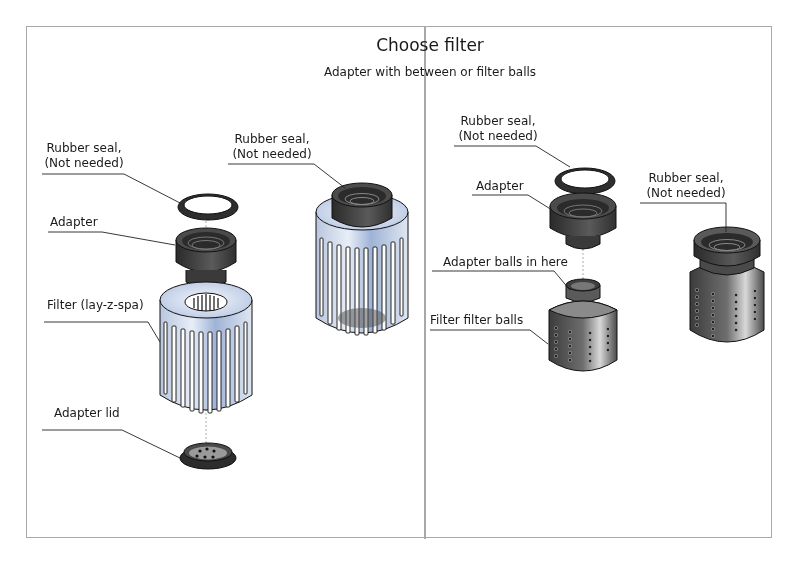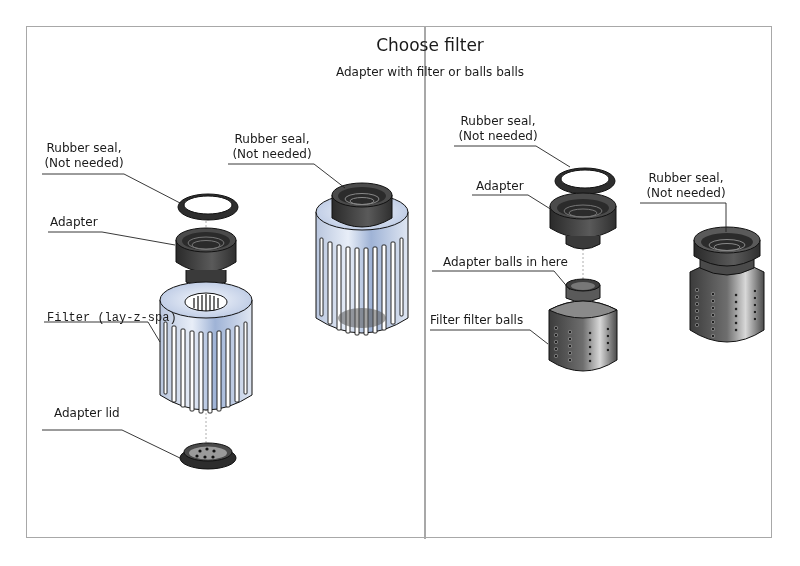--- a/index.html
+++ b/index.html
@@ -16,21 +16,21 @@
   .lbl { position: absolute; font-size: 12px; line-height: 15px; color: #1a1a1a; white-space: nowrap; text-align: center; }
 </style>
 </head>
 <body>
 
 <div id="stage">
   <div class="frame"></div>
   <div class="divider"></div>
 
   <div class="title">Choose filter</div>
-  <div class="subtitle">Adapter with filter or balls balls</div>
+  <div class="subtitle">Adapter with between or filter balls</div>
 
   <svg width="800" height="566" style="position:absolute;left:0;top:0">
     <defs>
       <linearGradient id="blueCyl" x1="0" x2="1" y1="0" y2="0">
         <stop offset="0" stop-color="#b9c6de"></stop>
         <stop offset="0.35" stop-color="#e8eef8"></stop>
         <stop offset="0.6" stop-color="#9fb3d6"></stop>
         <stop offset="1" stop-color="#dfe6f2"></stop>
       </linearGradient>
       <radialGradient id="blueTop" cx="0.5" cy="0.5" r="0.6">
@@ -227,21 +227,21 @@
       <ellipse cx="727" cy="247" rx="13" ry="3.5" fill="none" stroke="#888"></ellipse>
       <polyline points="640,203 726,203 726,232" stroke="#222" stroke-width="0.9" fill="none"></polyline>
     </g>
   </svg>
 
   <div class="lbl" style="left:44px;top:141px;width:80px;">
     <div>Rubber seal,</div>
     <div>(Not needed)</div>
   </div>
   <div class="lbl" style="left:50px;top:215px;">Adapter</div>
-  <div class="lbl" style="left:47px;top:311px;font-family:Liberation Mono, monospace;">Filter (lay-z-spa)</div>
+  <div class="lbl" style="left:47px;top:298px;">Filter (lay-z-spa)</div>
   <div class="lbl" style="left:54px;top:406px;">Adapter lid</div>
 
   <div class="lbl" style="left:230px;top:132px;width:84px;">
     <div>Rubber seal,</div>
     <div>(Not needed)</div>
   </div>
 
   <div class="lbl" style="left:456px;top:114px;width:84px;">
     <div>Rubber seal,</div>
     <div>(Not needed)</div>

